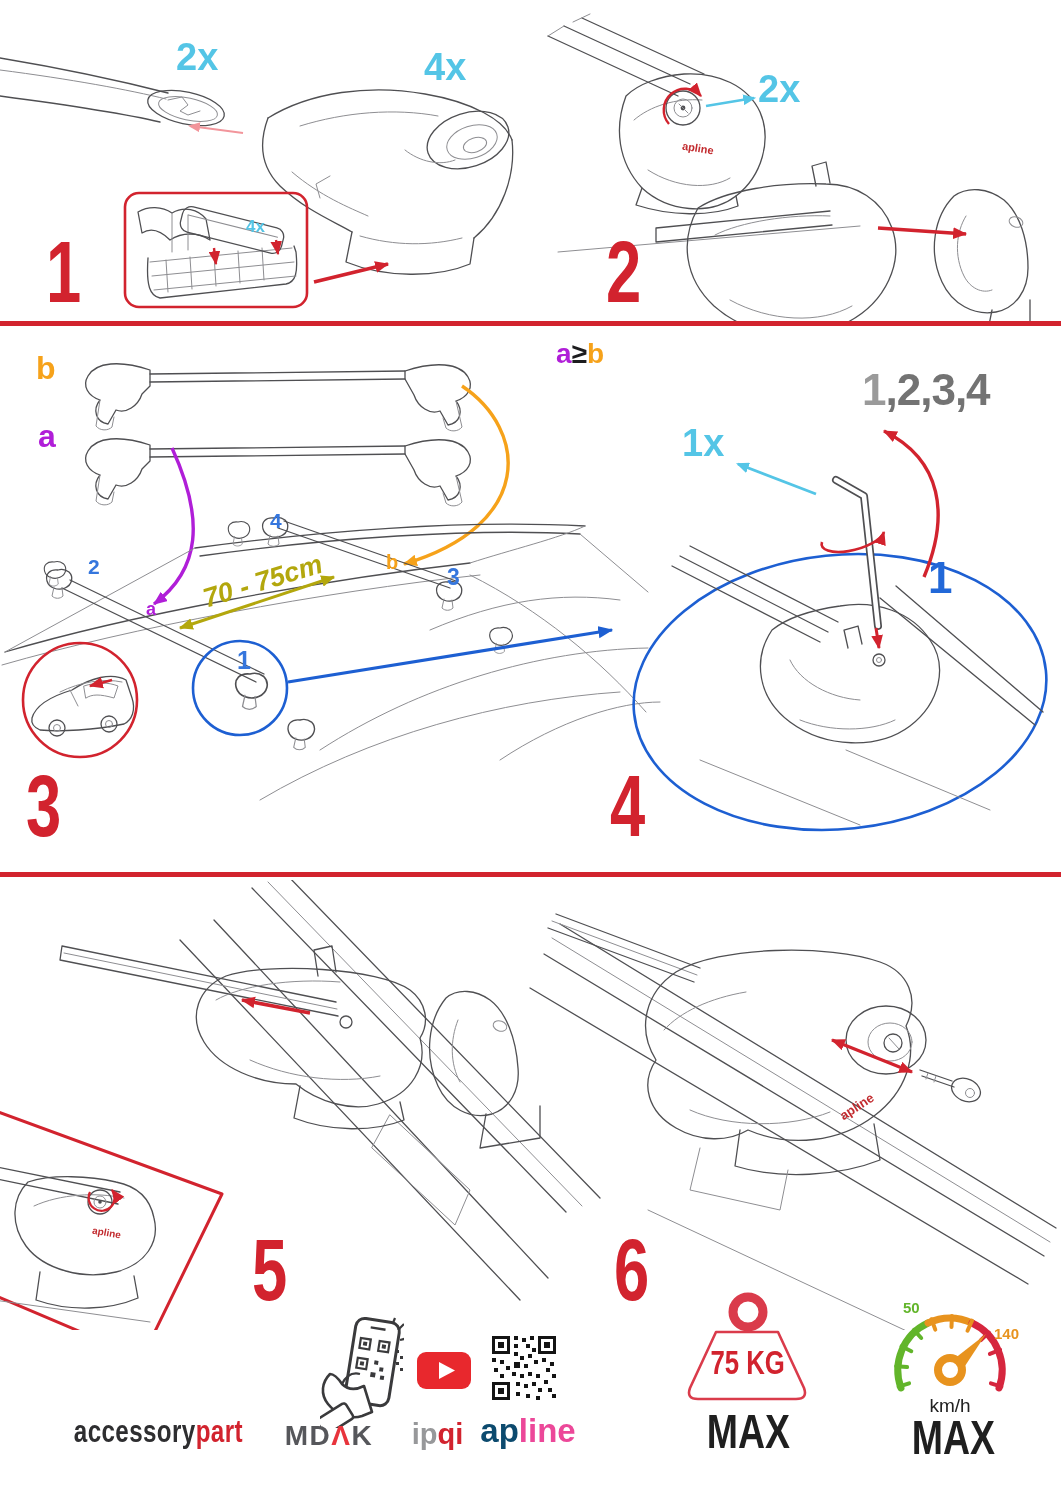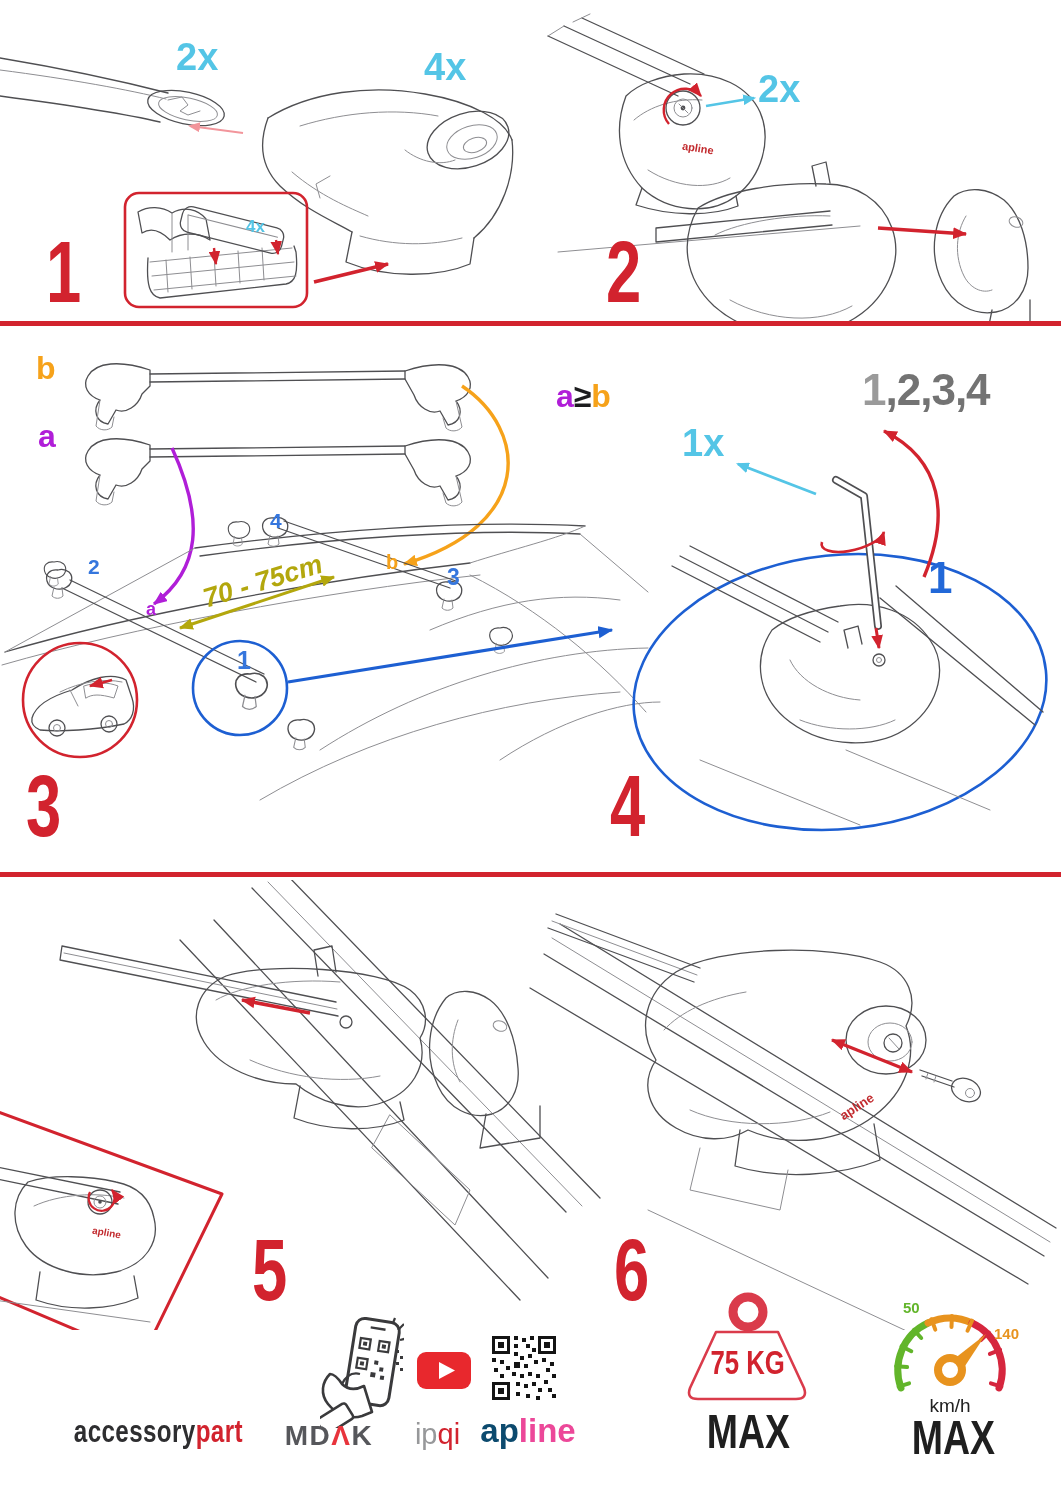--- a/index.html
+++ b/index.html
@@ -324,21 +324,21 @@
   <span class="lab orange" style="left:36px;top:352px;font-size:32px">b</span>
   <span class="lab purple" style="left:38px;top:420px;font-size:32px">a</span>
   <span class="lab blue" style="left:88px;top:556px;font-size:21px">2</span>
   <span class="lab blue" style="left:270px;top:510px;font-size:21px">4</span>
   <span class="lab orange" style="left:386px;top:552px;font-size:20px">b</span>
   <span class="lab blue" style="left:447px;top:566px;font-size:23px">3</span>
   <span class="lab purple" style="left:146px;top:600px;font-size:18px">a</span>
   <span class="lab olive" style="left:204px;top:586px;font-size:27px;transform:rotate(-17deg);transform-origin:left center;font-style:italic">70 - 75cm</span>
   <span class="lab blue" style="left:237px;top:648px;font-size:25px">1</span>
 
-  <span class="lab" style="left:556px;top:380px;font-size:32px"><span class="purple">a</span><span style="color:#1c1c1e">≥</span><span class="orange">b</span></span>
+  <span class="lab" style="left:556px;top:340px;font-size:28px"><span class="purple">a</span><span style="color:#1c1c1e">≥</span><span class="orange">b</span></span>
   <span class="lab" style="left:862px;top:368px;font-size:44px;letter-spacing:-1px"><span style="color:#9a9a9a">1</span><span style="color:#737373">,2,3,4</span></span>
   <span class="lab cyan" style="left:682px;top:424px;font-size:38px">1x</span>
   <span class="lab" style="left:928px;top:556px;font-size:44px;color:#2268d8">1</span>
 
   <span class="apl-mini" style="left:92px;top:1228px;font-size:10px;transform:rotate(10deg)">apline</span>
   <span class="apl-mini" style="left:838px;top:1100px;font-size:13px;transform:rotate(-33deg)">apline</span>
 
   <div class="ftxt" style="left:50px;top:1416px;width:200px">
     <span class="cond" style="font-size:31px;font-weight:bold;letter-spacing:.5px"><span style="color:#2e2e30">accessory</span><span style="color:#d2232e">part</span></span>
   </div>
@@ -375,21 +375,21 @@
   </svg>
   <div class="ftxt" style="left:284px;top:1422px;width:90px">
     <span style="font-size:28px;font-weight:bold;letter-spacing:1.5px"><span style="color:#56575b">MD</span><span style="color:#e8343c">Λ</span><span style="color:#56575b">K</span></span>
   </div>
 
   <svg style="left:414px;top:1348px" width="62" height="46" viewBox="0 0 62 46">
     <rect x="3" y="4" width="54" height="37" rx="9" fill="#e8282d"></rect>
     <path d="M25,14 L25,31 L41,22.5 Z" fill="#ffffff"></path>
   </svg>
   <div class="ftxt" style="left:400px;top:1420px;width:75px">
-    <span style="font-size:29px;font-weight:400"><span style="color:#97989a">ip</span><span style="color:#d2232e">qi</span></span>
+    <span style="font-size:29px;font-weight:700"><span style="color:#97989a">ip</span><span style="color:#d2232e">qi</span></span>
   </div>
 
   <svg style="left:492px;top:1336px" width="64" height="64" viewBox="0 0 64 64">
     <g fill="#141414">
       <rect x="0" y="0" width="18" height="18"></rect>
         <rect x="46" y="0" width="18" height="18"></rect>
         <rect x="0" y="46" width="18" height="18"></rect>
     </g>
     <g fill="#ffffff">
       <rect x="3" y="3" width="12" height="12"></rect>

